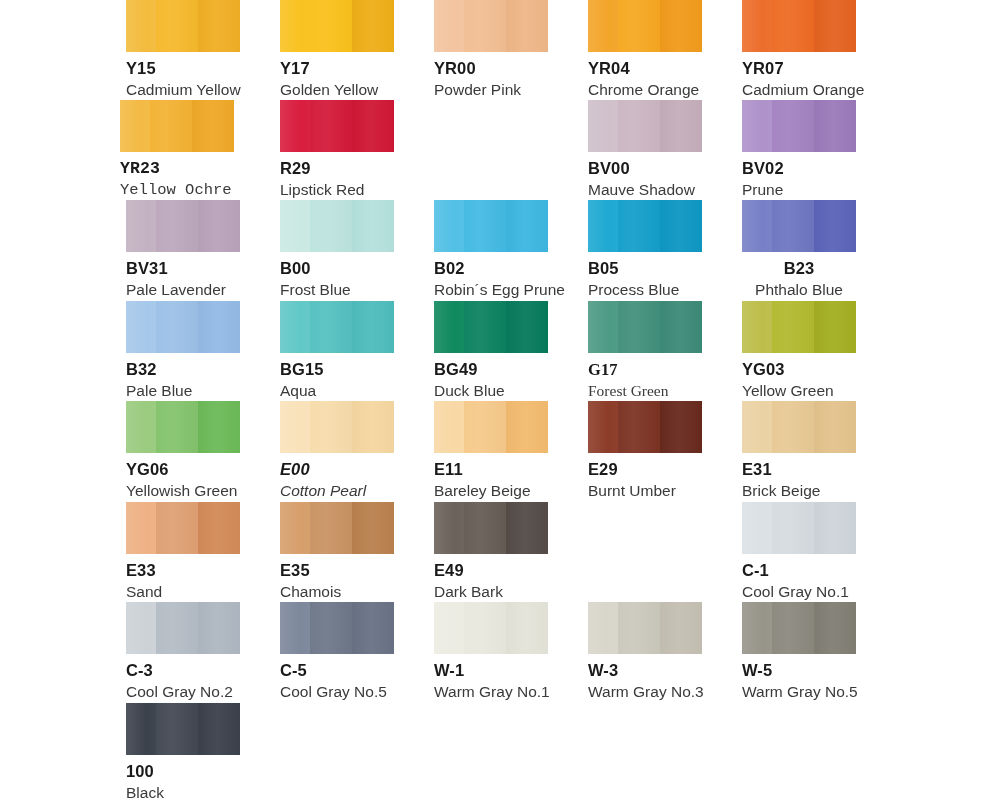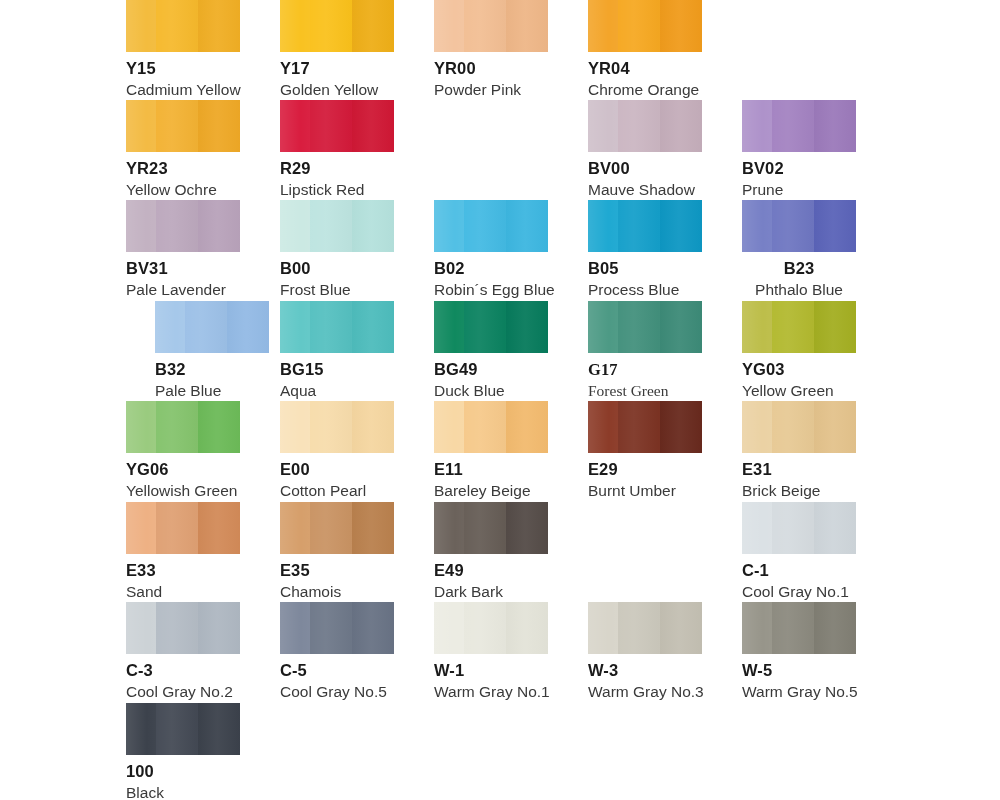--- a/index.html
+++ b/index.html
@@ -105,21 +105,31 @@
     <div class="swatch-cell" style="left: 588px; top: 0px;">
       <div class="swatch" style="width: 114px; height: 52px; background: rgb(245, 166, 35);">
         <div class="band b1" style="background: rgb(243, 165, 42);"></div>
         <div class="band b2" style="background: rgb(246, 168, 33);"></div>
         <div class="band b3" style="background: rgb(240, 155, 27);"></div>
         <div class="sheen"></div>
       </div>
       <div class="code">YR04</div>
       <div class="name">Chrome Orange</div>
     </div>
-    <div class="swatch-cell" style="left: 126px; top: 100px;">
+    <div class="swatch-cell" style="left: 742px; top: 0px;">
+      <div class="swatch" style="width: 114px; height: 52px; background: rgb(236, 106, 38);">
+        <div class="band b1" style="background: rgb(237, 110, 44);"></div>
+        <div class="band b2" style="background: rgb(238, 107, 35);"></div>
+        <div class="band b3" style="background: rgb(228, 98, 31);"></div>
+        <div class="sheen"></div>
+      </div>
+      <div class="code">YR07</div>
+      <div class="name">Cadmium Orange</div>
+    </div>
+    <div class="swatch-cell" style="left: 120px; top: 100px; font-family: Liberation Mono, monospace;">
       <div class="swatch" style="width: 114px; height: 52px; background: rgb(242, 178, 51);">
         <div class="band b1" style="background: rgb(243, 187, 68);"></div>
         <div class="band b2" style="background: rgb(243, 178, 51);"></div>
         <div class="band b3" style="background: rgb(238, 168, 38);"></div>
         <div class="sheen"></div>
       </div>
       <div class="code">YR23</div>
       <div class="name">Yellow Ochre</div>
     </div>
     <div class="swatch-cell" style="left: 280px; top: 100px;">
@@ -173,21 +183,21 @@
       <div class="name">Frost Blue</div>
     </div>
     <div class="swatch-cell" style="left: 434px; top: 200px;">
       <div class="swatch" style="width: 114px; height: 52px; background: rgb(76, 189, 228);">
         <div class="band b1" style="background: rgb(82, 192, 229);"></div>
         <div class="band b2" style="background: rgb(67, 186, 227);"></div>
         <div class="band b3" style="background: rgb(60, 182, 224);"></div>
         <div class="sheen"></div>
       </div>
       <div class="code">B02</div>
-      <div class="name">Robin´s Egg Blue</div>
+      <div class="name">Robin´s Egg Prune</div>
     </div>
     <div class="swatch-cell" style="left: 588px; top: 200px;">
       <div class="swatch" style="width: 114px; height: 52px; background: rgb(23, 164, 207);">
         <div class="band b1" style="background: rgb(31, 169, 210);"></div>
         <div class="band b2" style="background: rgb(20, 159, 202);"></div>
         <div class="band b3" style="background: rgb(13, 151, 195);"></div>
         <div class="sheen"></div>
       </div>
       <div class="code">B05</div>
       <div class="name">Process Blue</div>
@@ -195,21 +205,21 @@
     <div class="swatch-cell" style="left: 742px; top: 200px; text-align: center;">
       <div class="swatch" style="width: 114px; height: 52px; background: rgb(94, 104, 189);">
         <div class="band b1" style="background: rgb(119, 128, 198);"></div>
         <div class="band b2" style="background: rgb(110, 118, 193);"></div>
         <div class="band b3" style="background: rgb(90, 99, 184);"></div>
         <div class="sheen"></div>
       </div>
       <div class="code">B23</div>
       <div class="name">Phthalo Blue</div>
     </div>
-    <div class="swatch-cell" style="left: 126px; top: 301px; margin-left: 29px;">
+    <div class="swatch-cell" style="left: 126px; top: 301px;">
       <div class="swatch" style="width: 114px; height: 52px; background: rgb(157, 194, 232);">
         <div class="band b1" style="background: rgb(166, 200, 234);"></div>
         <div class="band b2" style="background: rgb(156, 192, 231);"></div>
         <div class="band b3" style="background: rgb(147, 186, 229);"></div>
         <div class="sheen"></div>
       </div>
       <div class="code">B32</div>
       <div class="name">Pale Blue</div>
     </div>
     <div class="swatch-cell" style="left: 280px; top: 301px;">
@@ -255,21 +265,21 @@
     <div class="swatch-cell" style="left: 126px; top: 401px;">
       <div class="swatch" style="width: 114px; height: 52px; background: rgb(125, 193, 102);">
         <div class="band b1" style="background: rgb(154, 203, 127);"></div>
         <div class="band b2" style="background: rgb(132, 195, 108);"></div>
         <div class="band b3" style="background: rgb(108, 186, 88);"></div>
         <div class="sheen"></div>
       </div>
       <div class="code">YG06</div>
       <div class="name">Yellowish Green</div>
     </div>
-    <div class="swatch-cell" style="left: 280px; top: 401px;">
+    <div class="swatch-cell" style="left: 280px; top: 401px; font-style: italic;">
       <div class="swatch" style="width: 114px; height: 52px; background: rgb(247, 221, 174);">
         <div class="band b1" style="background: rgb(249, 226, 186);"></div>
         <div class="band b2" style="background: rgb(247, 220, 171);"></div>
         <div class="band b3" style="background: rgb(245, 214, 160);"></div>
         <div class="sheen"></div>
       </div>
       <div class="code">E00</div>
       <div class="name">Cotton Pearl</div>
     </div>
     <div class="swatch-cell" style="left: 434px; top: 401px;">

